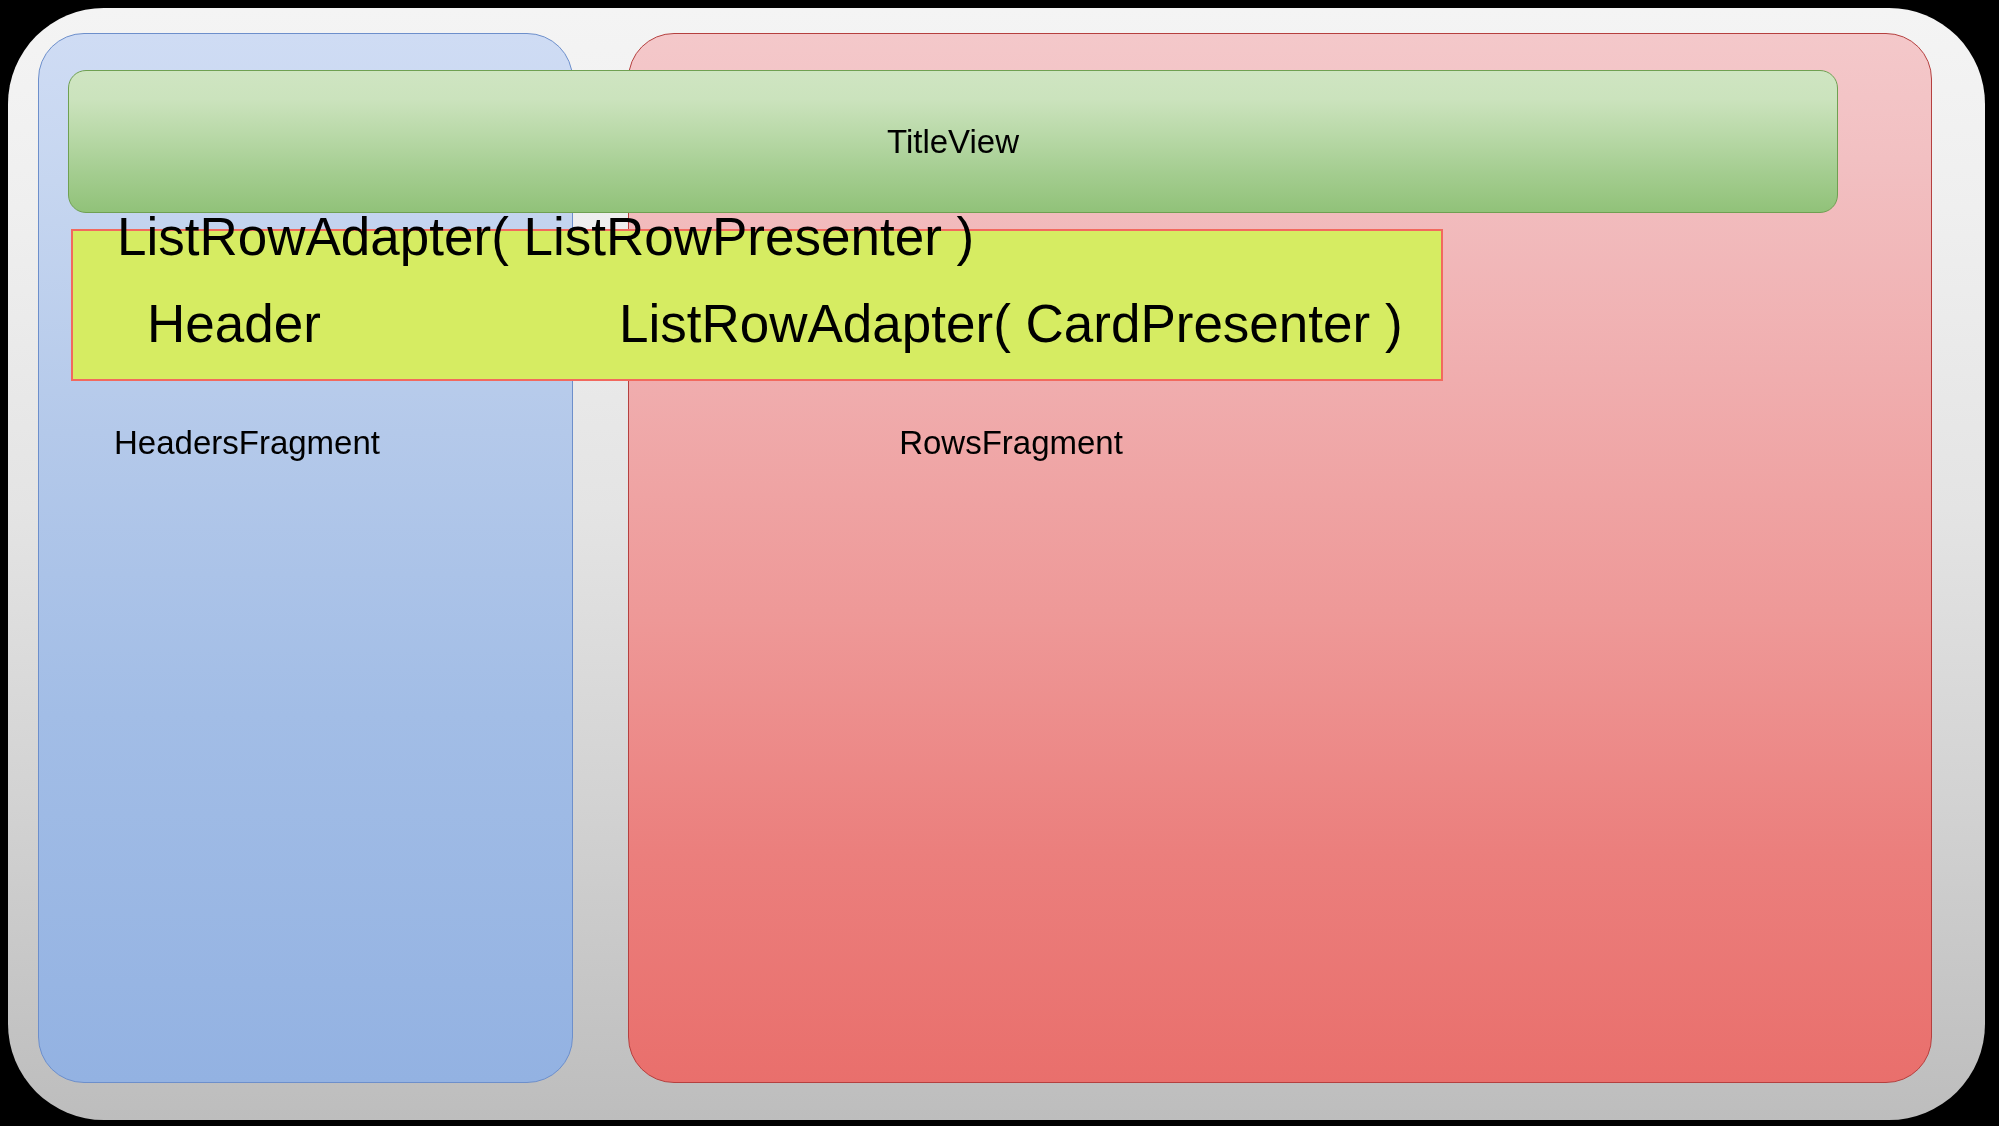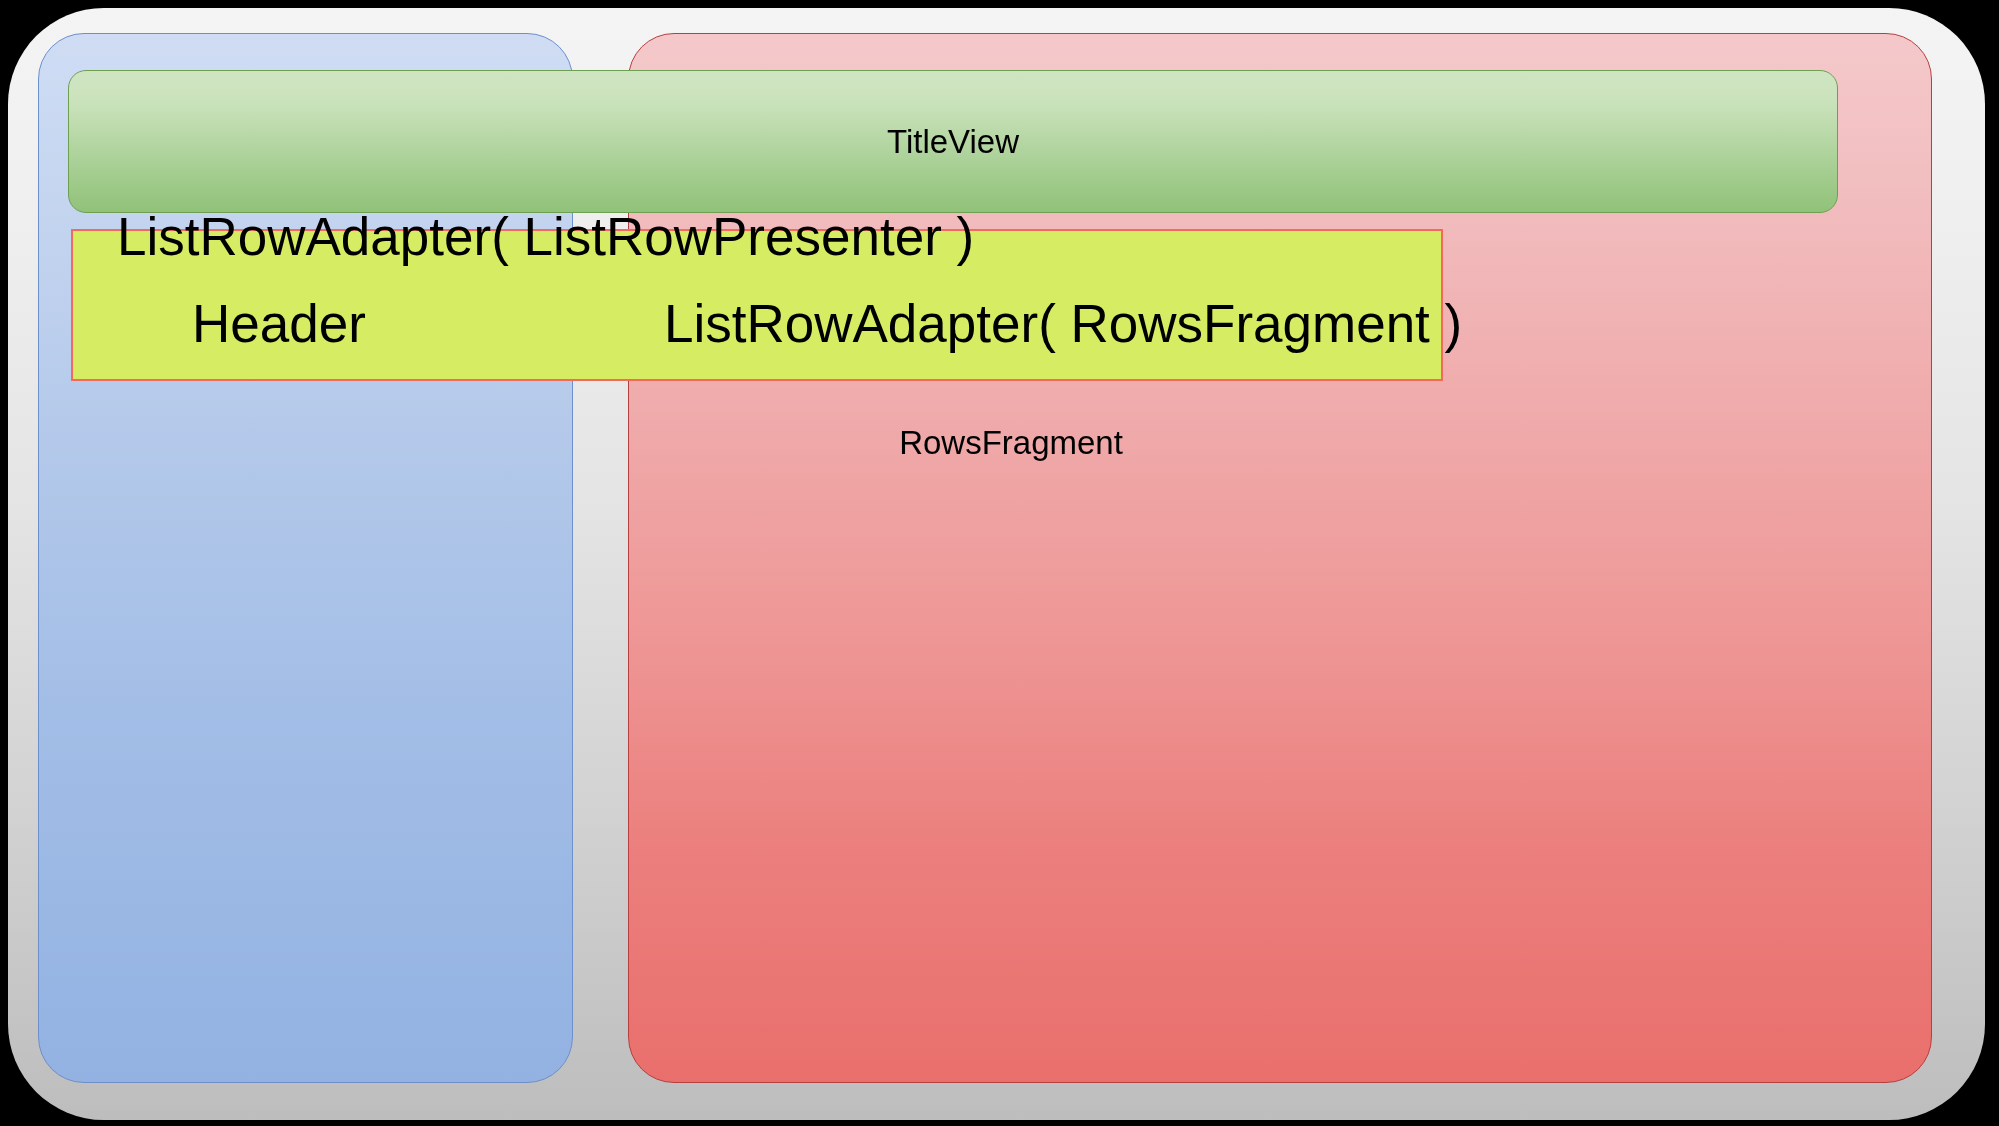--- a/index.html
+++ b/index.html
@@ -142,21 +142,20 @@
     height: 152px;
     background: #d6ec62;
     border: 2px solid #f2695e;
     box-sizing: border-box;
     z-index: 2;
   }
 
   .row-box-inner {
     position: absolute;
     inset: 0;
-    margin-left: 45px;
   }
 
   .header-cell-label {
     position: absolute;
     left: 74px;
     top: 62px;
     font-size: 53px;
     color: #000000;
     white-space: nowrap;
   }
@@ -178,25 +177,26 @@
   <div class="outer-frame"></div>
 
   <div class="headers-fragment"></div>
 
   <div class="rows-fragment"></div>
 
   <div class="title-view">
     <span class="title-view-label">TitleView</span>
   </div>
 
+  <div class="fragment-label headers-label">HeadersFragment</div>
 
   <div class="fragment-label rows-label">RowsFragment</div>
 
   <div class="row-box">
     <div class="row-box-inner">
       <span class="header-cell-label">Header</span>
-      <span class="card-presenter-caption">ListRowAdapter( RowsFragment )</span>
+      <span class="card-presenter-caption">ListRowAdapter( CardPresenter )</span>
     </div>
   </div>
 
   <div class="listrow-presenter-caption">ListRowAdapter( ListRowPresenter )</div>
 
 </div>
 
 </body></html>

